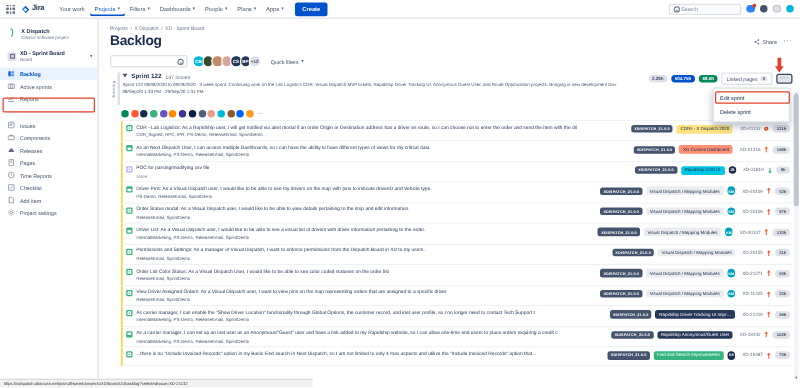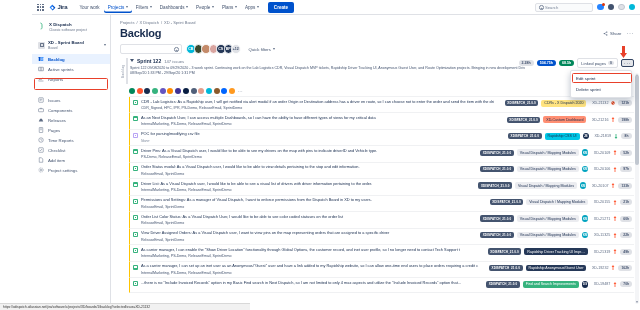--- a/index.html
+++ b/index.html
@@ -2,21 +2,21 @@
 <html><head>
 <meta charset="utf-8">
 <style>
   * { box-sizing: border-box; margin: 0; padding: 0; }
   html, body {
     width: 640px; height: 310px;
     font-family: "Liberation Sans", sans-serif;
     background: #fff; overflow: hidden;
     font-size: 4.2px; color: #172b4d;
   }
-  #app { position: relative; width: 640px; height: 310px; padding-left: 32px; }
+  #app { position: relative; width: 640px; height: 310px; }
 
   
   .topnav {
     height: 15px; background: #fff; border-bottom: 1px solid #dfe1e6;
     display: flex; align-items: center; padding: 0 5px; gap: 0;
     position: relative; z-index: 40;
   }
   .grid-icon { width: 7px; height: 7px; display: grid;
     grid-template-columns: repeat(3,1fr); grid-template-rows: repeat(3,1fr);
     gap: 0.6px; margin-right: 5px; }

